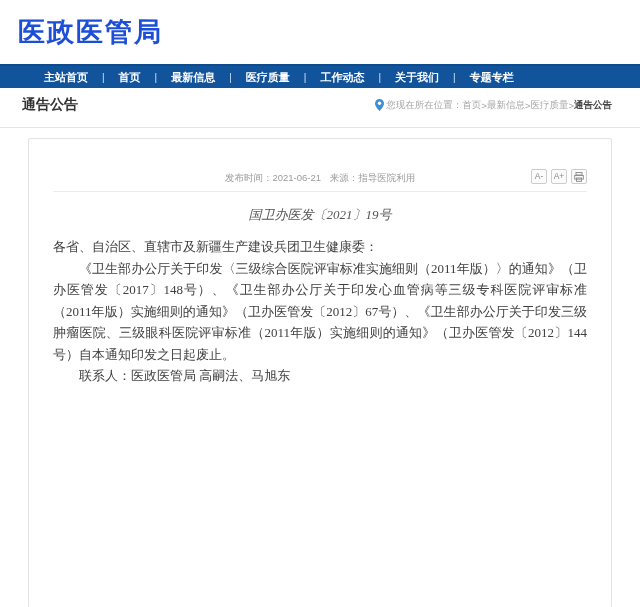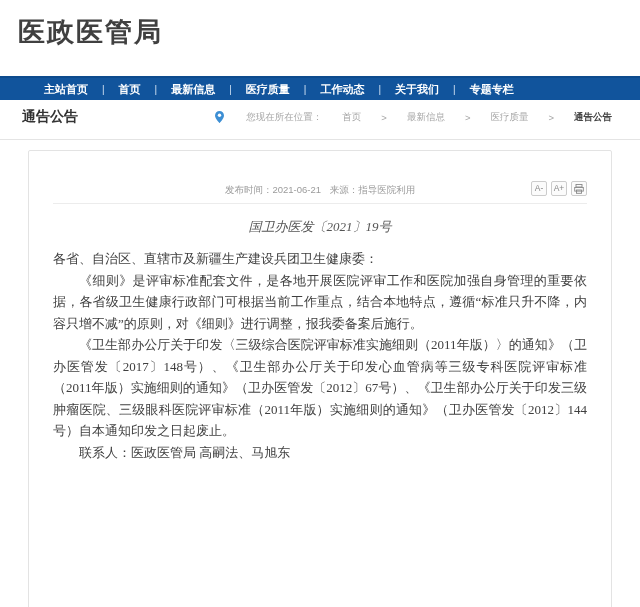--- a/index.html
+++ b/index.html
@@ -1,34 +1,34 @@
 <!DOCTYPE html>
 <html><head>
 <meta charset="utf-8">
 <style>
   * { margin:0; padding:0; box-sizing:border-box; }
   html,body { width:640px; height:607px; overflow:hidden; background:#fff;
     font-family:"Liberation Sans","DejaVu Sans",sans-serif; }
 
   
   .site-header { height:64px; background:#fff; padding:14px 0 0 18px; }
-  .logo-text { color:#404040; font-size:27px; font-weight:bold; letter-spacing:2px; }
+  .logo-text { color:#1d4ed8; font-size:27px; font-weight:bold; letter-spacing:2px; }
 
   
   .main-nav { height:24px; background:#11549c; border-top:2px solid #0d4b8d;
-    display:flex; align-items:center; padding-left:30px;margin-top:12px; }
+    display:flex; align-items:center; padding-left:30px; }
   .main-nav a { color:#fff; font-size:11px; font-weight:bold; text-decoration:none;
     padding:0 14px; white-space:nowrap; }
   .nav-sep { color:#cfe0f2; font-size:10px; }
 
   
   .crumb-strip { margin-top:10px; height:30px; display:flex; align-items:center;
     justify-content:space-between; border-bottom:1px solid #e4e4e4; padding:0 28px 15px 22px; }
   .section-title { font-size:14px; font-weight:bold; color:#333; }
-  .crumbs { display:flex; align-items:center; gap:20px; font-size:9.5px; color:#a5a5a5; }
+  .crumbs { display:flex; align-items:center; gap:0; font-size:9.5px; color:#a5a5a5; }
   .crumbs a { color:#a5a5a5; text-decoration:none; }
   .crumbs .current { color:#444; font-weight:bold; }
   .pin-icon { width:9px; height:12px; display:inline-block; margin-right:2px; }
 
   
   .article-box { margin:10px 28px 0 28px; background:#fff; border:1px solid #e3e3e3;
     border-radius:2px; padding:18px 24px 30px 24px; min-height:470px; }
   .article-title { text-align:center; color:#4478af; font-size:15px; font-weight:600;
     line-height:1.55; letter-spacing:0.2px; }
   .meta-row { position:relative; margin-top:12px; height:18px; }
@@ -108,18 +108,17 @@
         </svg>
       </button>
     </div>
   </div>
   <div class="meta-divider"></div>
 
   <div class="doc-number">国卫办医发〔2021〕19号</div>
 
   <div class="article-body">
     <p>各省、自治区、直辖市及新疆生产建设兵团卫生健康委：</p>
-    <p class="indent">《细则》是评审标准配套文件，是各地开展医院评审工作和医院加强自身管理的重要依据，各省级卫生健康行政部门可根据当前工作重点，结合本地特点，遵循“标准只升不降，内容只增不减”的原则，对《细则》进行调整，报我委备案后施行。</p>
     <p class="indent">《卫生部办公厅关于印发〈三级综合医院评审标准实施细则（2011年版）〉的通知》（卫办医管发〔2017〕148号）、《卫生部办公厅关于印发心血管病等三级专科医院评审标准（2011年版）实施细则的通知》（卫办医管发〔2012〕67号）、《卫生部办公厅关于印发三级肿瘤医院、三级眼科医院评审标准（2011年版）实施细则的通知》（卫办医管发〔2012〕144号）自本通知印发之日起废止。</p>
     <p class="indent">联系人：医政医管局 高嗣法、马旭东</p>
 
   </div>
 </div>
 
 </body></html>

